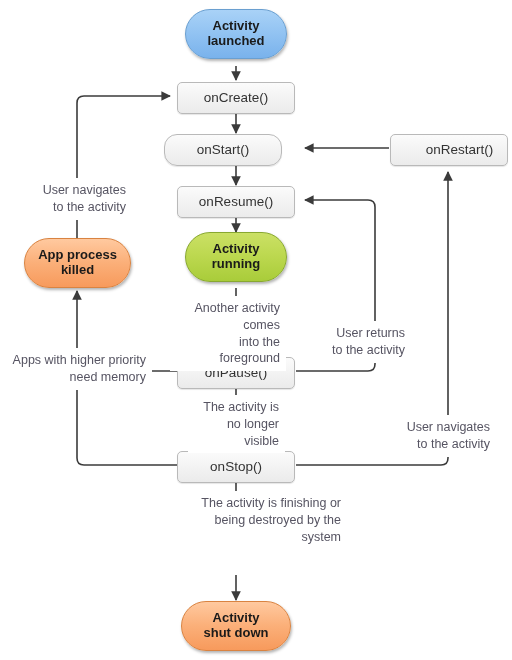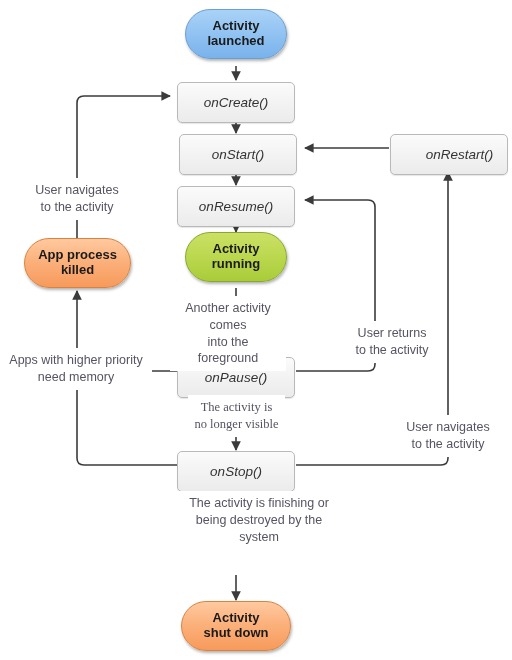--- a/index.html
+++ b/index.html
@@ -33,29 +33,28 @@
     display: flex;
     align-items: center;
     justify-content: center;
     text-align: center;
     line-height: 1.15;
   }
 
   
   .method {
     width: 118px;
-    height: 41px;
+    height: 32px;
     border: 1px solid #b9b9b9;
     border-radius: 5px;
     background: linear-gradient(to bottom, #fbfbfb 0%, #f2f2f2 55%, #ebebeb 100%);
     color: #333333;
     font-size: 13.5px;
     box-shadow: 0 1px 1px rgba(0,0,0,0.10);
     z-index: 4;
-    font-style: italic;
   }
 
   
   .state {
     width: 102px;
     height: 50px;
     border-radius: 25px;
     font-size: 13px;
     font-weight: bold;
     color: #1a1a1a;
@@ -80,21 +79,21 @@
   .state .lines span { display: block; }
 
   
   .edge-label {
     position: absolute;
     box-sizing: border-box;
     background: #ffffff;
     color: #565462;
     font-size: 12.5px;
     line-height: 1.34;
-    text-align: center;
+    text-align: right;
     padding: 4px 6px;
     z-index: 5;
     white-space: pre-line;
   }
 </style>
 </head>
 <body>
 
 <div id="canvas">
 
@@ -159,44 +158,44 @@
 
   <div class="node state state-orange" style="left:181px; top:601px; width:110px;">
     <span class="lines">
       <span>Activity</span>
       <span>shut down</span>
     </span>
   </div>
 
   <div class="node method" style="left:177px; top:82px;">onCreate()</div>
 
-  <div class="node method" style="left:179px; top:134px;">onStart()</div>
+  <div class="node method" style="left:164px; top:134px;border-radius:13px;">onStart()</div>
 
   <div class="node method" style="left:177px; top:186px;">onResume()</div>
 
   <div class="node method" style="left:177px; top:357px;">onPause()</div>
 
   <div class="node method" style="left:177px; top:451px;">onStop()</div>
 
 
   <div class="node method" style="left:390px; top:134px;padding-left:21px;">onRestart()</div>
 
   <div class="edge-label" style="left:22px; top:178px; width:110px;">User navigates
 to the activity</div>
 
   <div class="edge-label" style="left:0px; top:348px; width:152px;">Apps with higher priority
 need memory</div>
 
   <div class="edge-label" style="left:170px; top:296px; width:116px;">Another activity comes
 into the foreground</div>
 
-  <div class="edge-label" style="left:345px; top:321px; width:94px;">User returns
+  <div class="edge-label" style="left:317px; top:321px; width:94px;">User returns
 to the activity</div>
 
-  <div class="edge-label" style="left:188px; top:395px; width:97px;font-family:Liberation Serif, serif;">The activity is
+  <div class="edge-label" style="left:188px; top:395px; width:97px;">The activity is
 no longer visible</div>
 
   <div class="edge-label" style="left:400px; top:415px; width:96px;">User navigates
 to the activity</div>
 
   <div class="edge-label" style="left:149px; top:491px; width:176px;margin-left:22px;">The activity is finishing or
 being destroyed by the system</div>
 
 </div>
 

